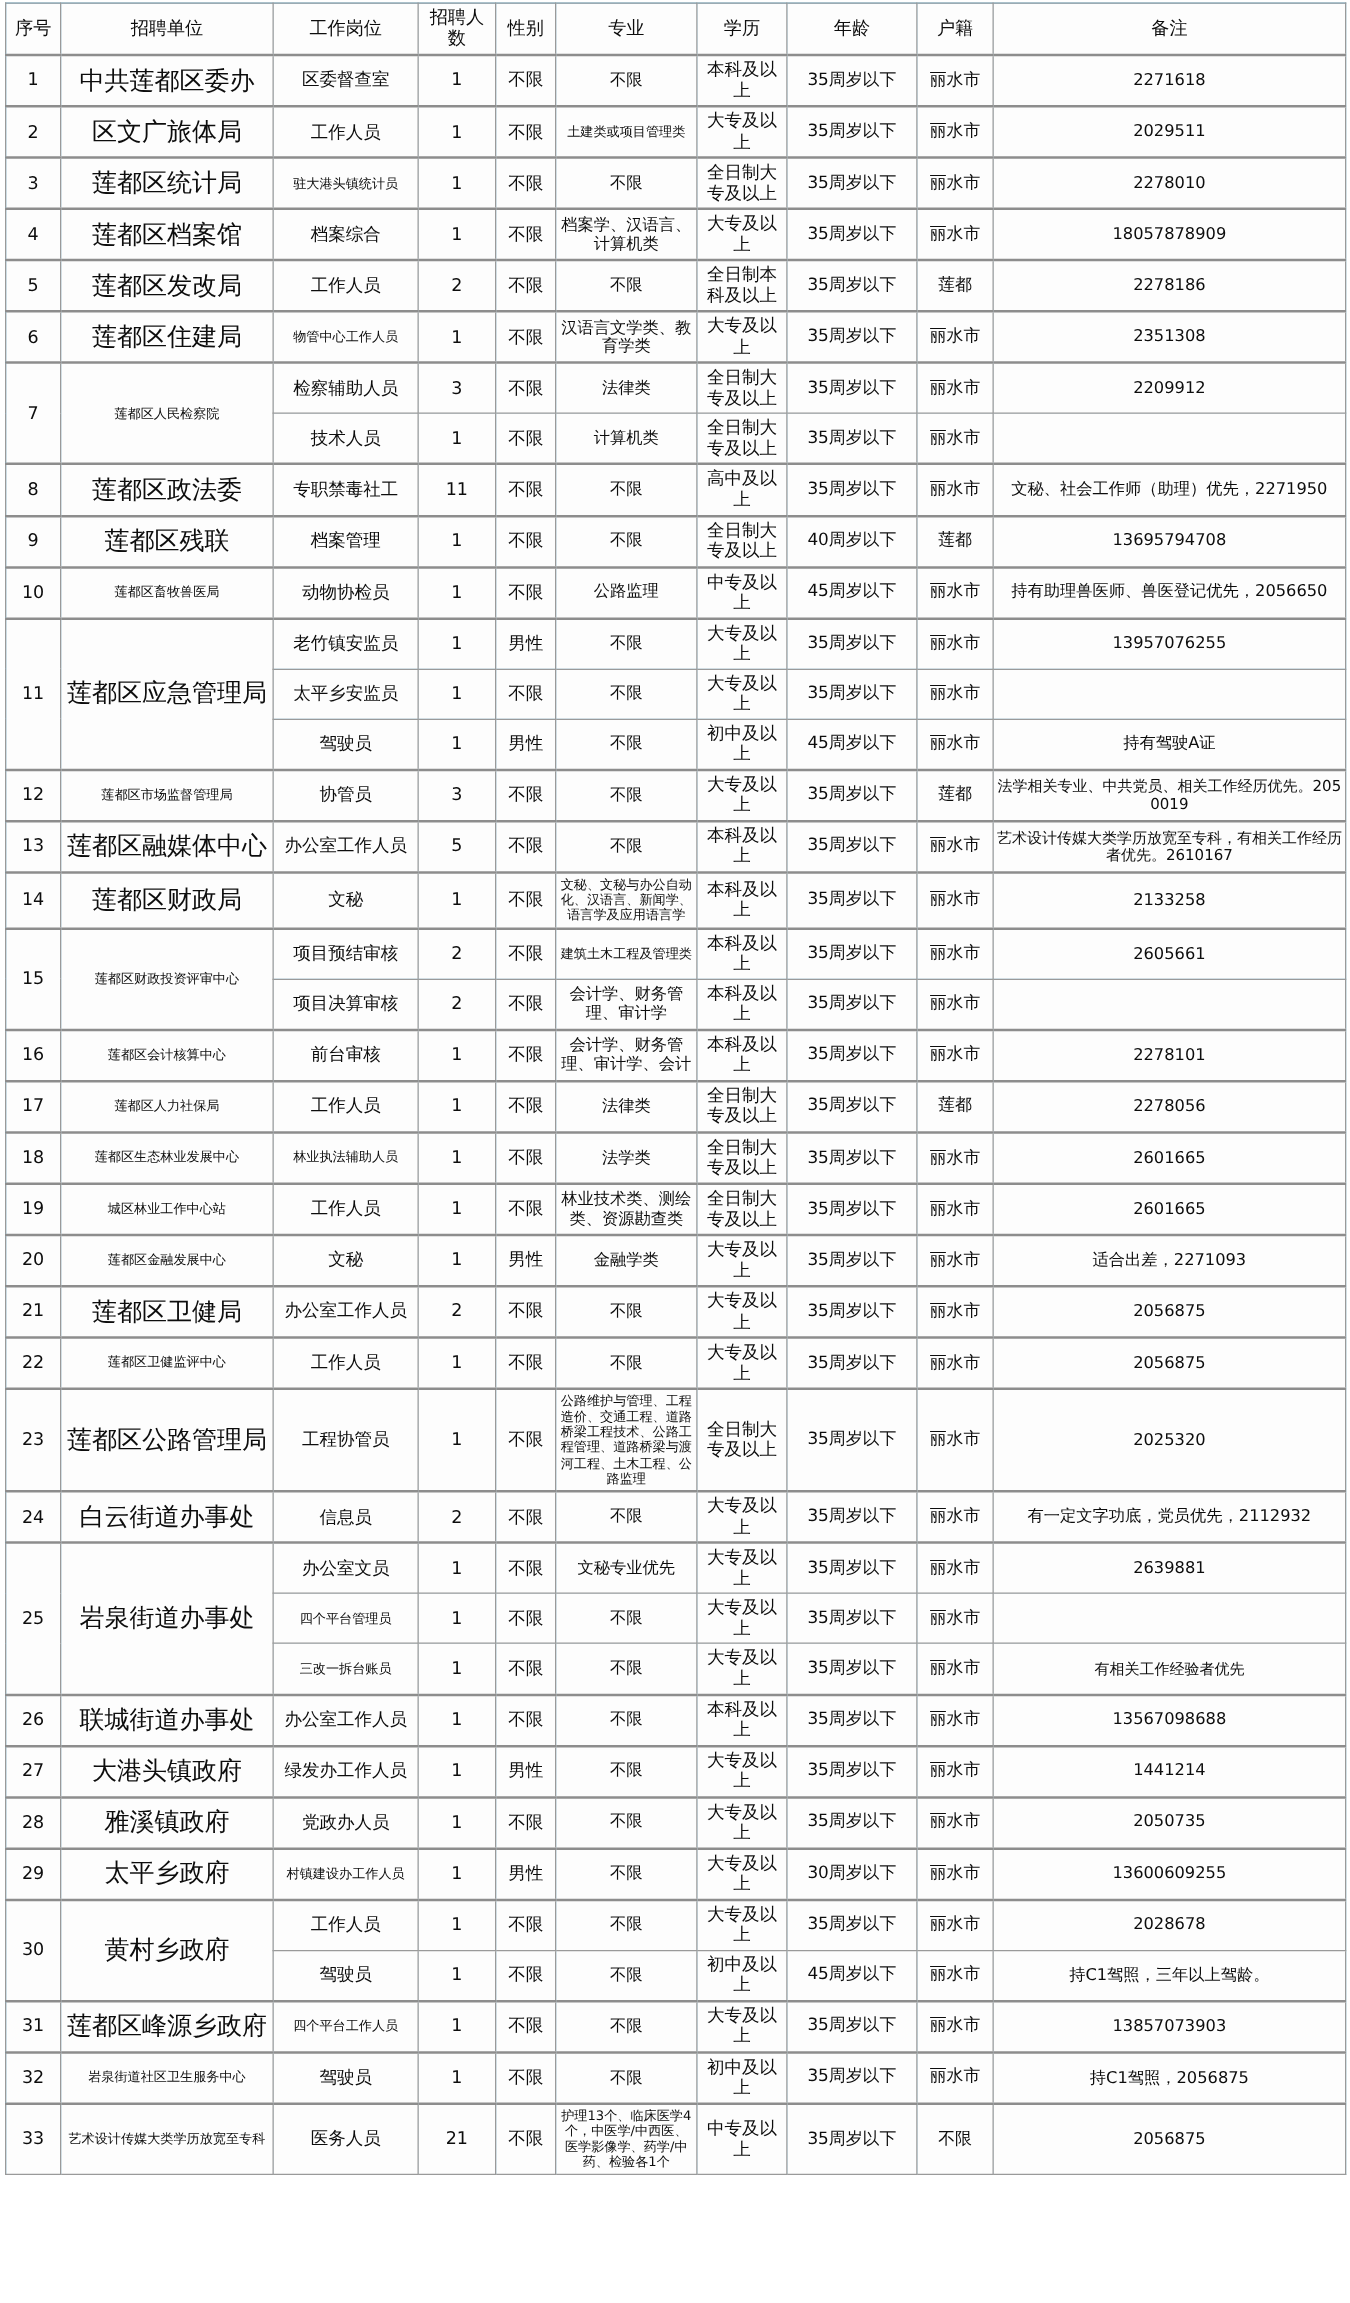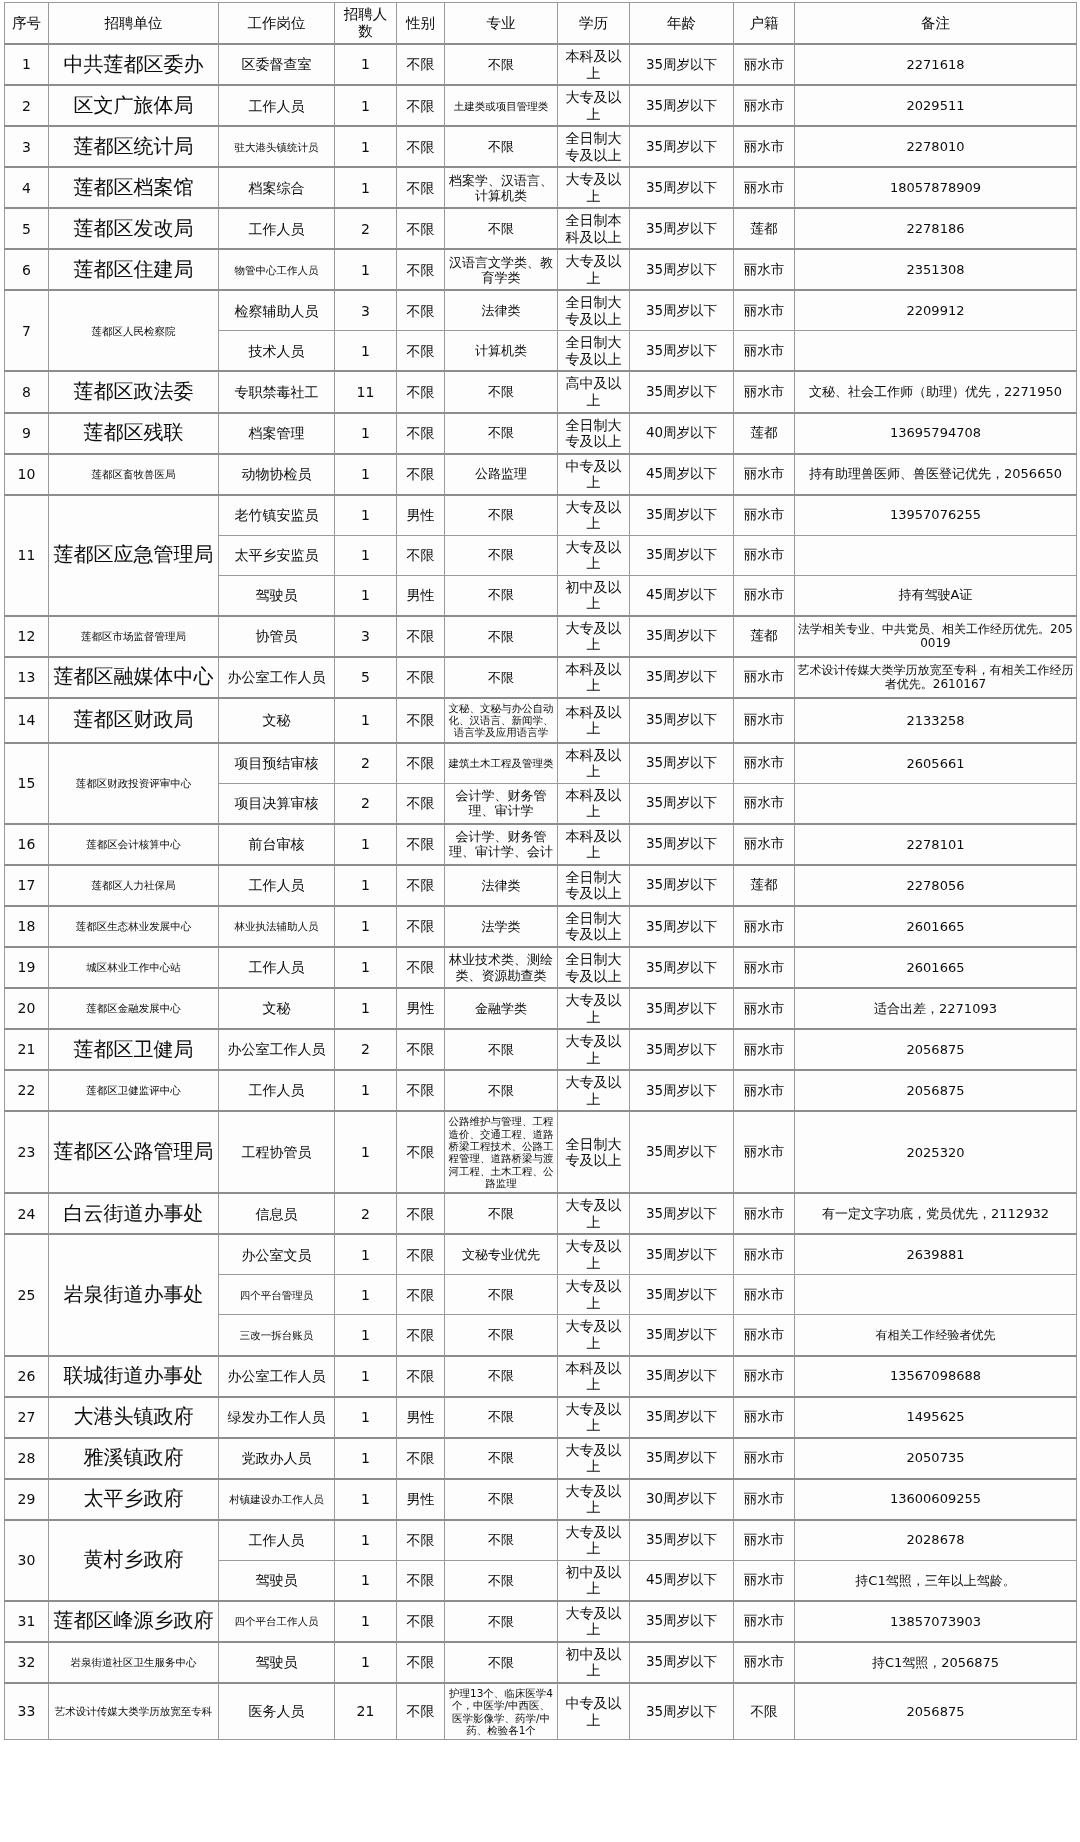--- a/index.html
+++ b/index.html
@@ -475,21 +475,21 @@
         <tr class="grp-start">
           <td class="seq seq-cell" rowspan="1">27</td>
           <td class="unit unit-cell" rowspan="1">大港头镇政府</td>
           <td class="post">绿发办工作人员</td>
           <td class="num">1</td>
           <td class="sex">男性</td>
           <td class="major">不限</td>
           <td class="edu">大专及以上</td>
           <td class="age">35周岁以下</td>
           <td class="hukou">丽水市</td>
-          <td class="note">1495625</td>
+          <td class="note">1441214</td>
         </tr>
         <tr class="grp-start">
           <td class="seq seq-cell" rowspan="1">28</td>
           <td class="unit unit-cell" rowspan="1">雅溪镇政府</td>
           <td class="post">党政办人员</td>
           <td class="num">1</td>
           <td class="sex">不限</td>
           <td class="major">不限</td>
           <td class="edu">大专及以上</td>
           <td class="age">35周岁以下</td>

